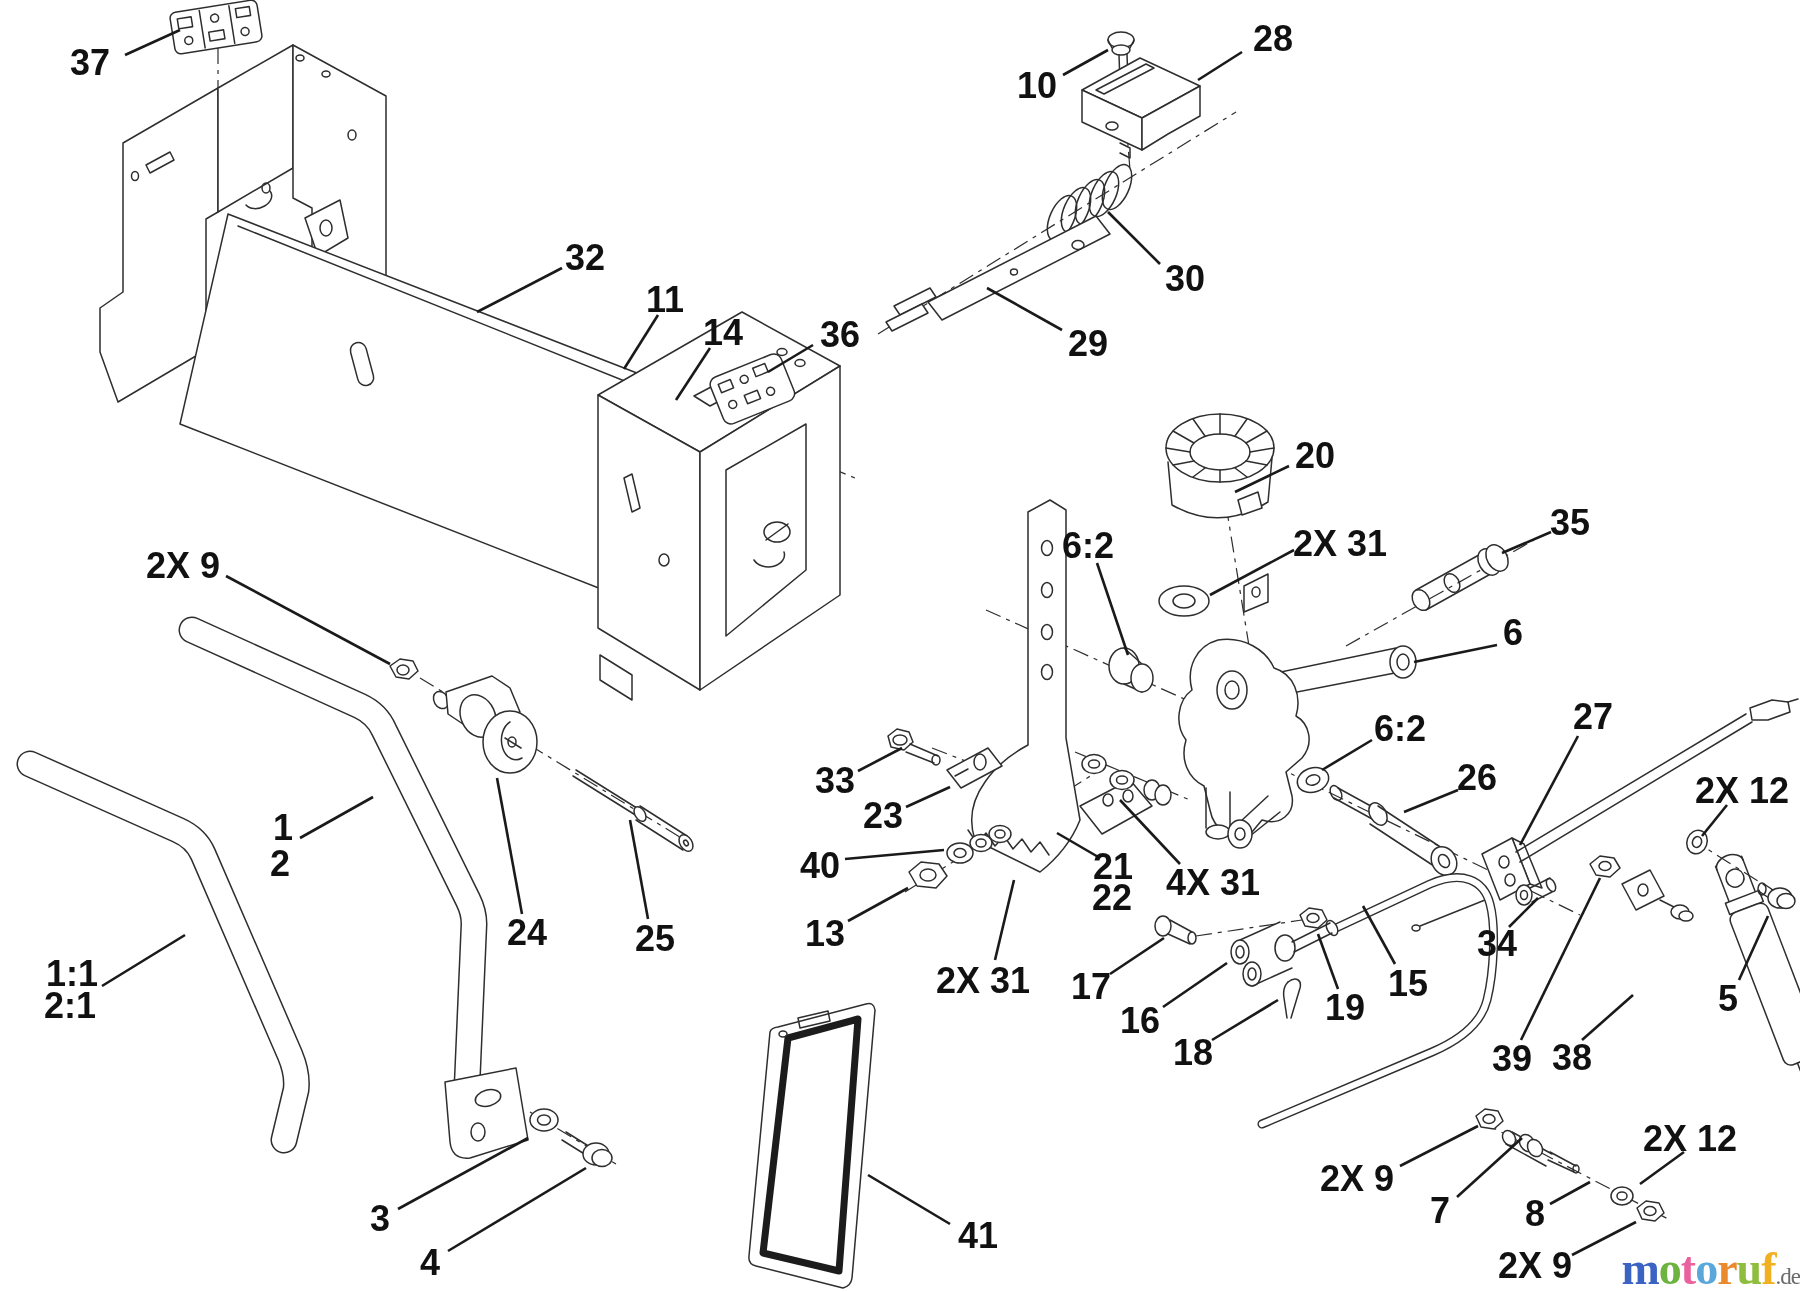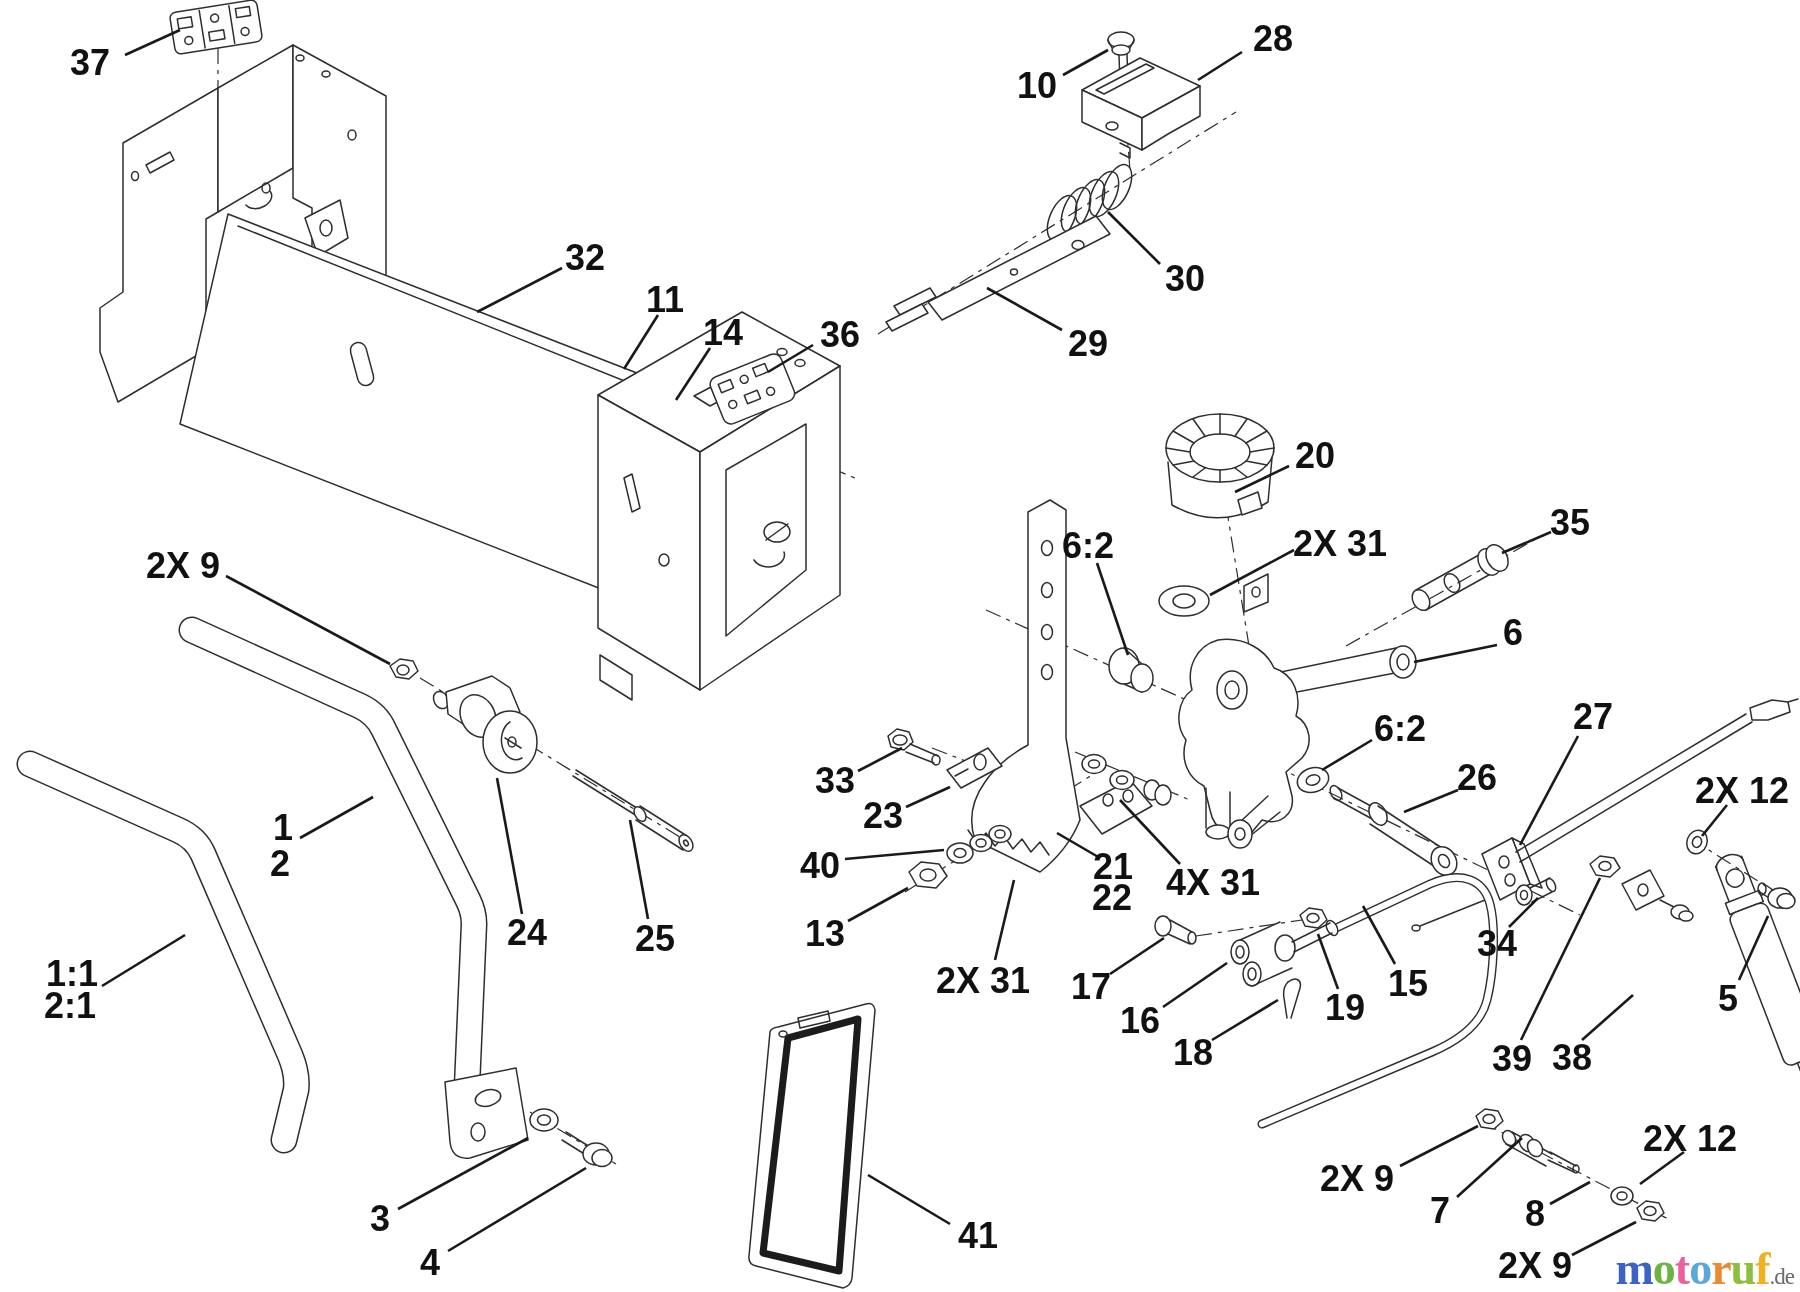--- a/index.html
+++ b/index.html
@@ -10,21 +10,21 @@
   .ln{fill:none;stroke:var(--line);stroke-width:1.5;stroke-linejoin:round;stroke-linecap:round;}
   .lnf{fill:#fff;stroke:var(--line);stroke-width:1.5;stroke-linejoin:round;stroke-linecap:round;}
   .ax{fill:none;stroke:var(--line);stroke-width:1.2;stroke-dasharray:16 6 4 6;}
   .tubeA{fill:none;stroke:var(--line);stroke-width:27;stroke-linecap:round;stroke-linejoin:round;}
   .tubeB{fill:none;stroke:#fff;stroke-width:24;stroke-linecap:round;stroke-linejoin:round;}
   .wireA{fill:none;stroke:var(--line);stroke-width:9;stroke-linecap:round;stroke-linejoin:round;}
   .wireB{fill:none;stroke:#fff;stroke-width:6.2;stroke-linecap:round;stroke-linejoin:round;}
   .callout{font:700 36px "Liberation Sans",sans-serif;fill:var(--label);}
   .leader{stroke:#1a1a1a;stroke-width:2.6;fill:none;}
   .panelthick{fill:none;stroke:#1c1c1c;stroke-width:7;stroke-linejoin:round;}
-  .wm{position:absolute;right:6px;bottom:0px;font-family:"Liberation Serif",serif;
+  .wm{position:absolute;right:0;bottom:0px;font-family:"Liberation Serif",serif;
       font-weight:700;font-size:46px;letter-spacing:-1px;line-height:1;text-align:center;}
   .wm .de{font-size:23px;color:#6b6b6b;font-weight:400;}
 </style>
 </head>
 <body>
 
 <div class="stage">
 <svg width="1800" height="1292" viewBox="0 0 1800 1292">
 
   <g>

